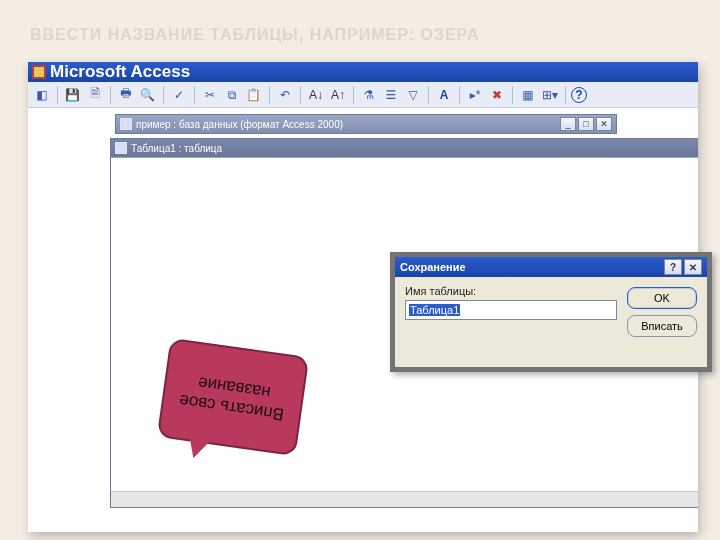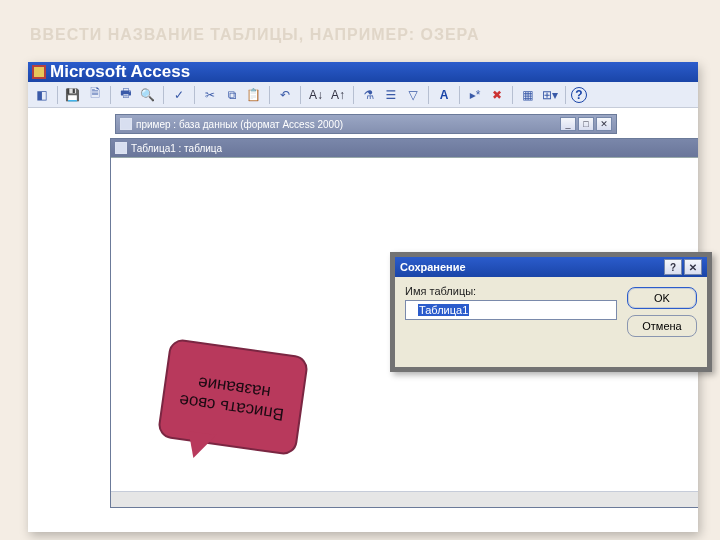--- a/index.html
+++ b/index.html
@@ -153,21 +153,21 @@
     grid-template-columns: 1fr 70px;
     grid-template-rows: auto auto;
     gap: 20px 10px;
     align-items: start;
   }
   .dlg-label { font-size:11px; color:#222; }
   .dlg-input {
     height:20px;
     border:1px solid #7a8aab;
     background:#fff;
-    padding:2px 12px; font-size:11px;
+    padding:2px 3px; font-size:11px;
     display:flex; align-items:center;
   }
   .dlg-input .sel {
     background:#2b5ccc; color:#fff; padding:0 1px;
   }
   .dlg-btn {
     height:22px; width:70px;
     background:#ece9d8;
     border:1px solid #8a96b0;
     border-radius:8px;
@@ -291,21 +291,21 @@
     </div>
     <div class="dlg-body">
       <div>
         <div class="dlg-label">Имя таблицы:</div>
         <div class="dlg-input" style="margin-top:3px">
           <span class="sel">Таблица1</span>
         </div>
       </div>
       <div style="display:flex; flex-direction:column; gap:6px; padding-top:2px">
         <div class="dlg-btn default">OK</div>
-        <div class="dlg-btn">Отмена</div>
+        <div class="dlg-btn">Вписать</div>
       </div>
     </div>
   </div>
 
   <div class="callout">
     <span>Вписать свое название</span>
   </div>
 
 </div>
 

